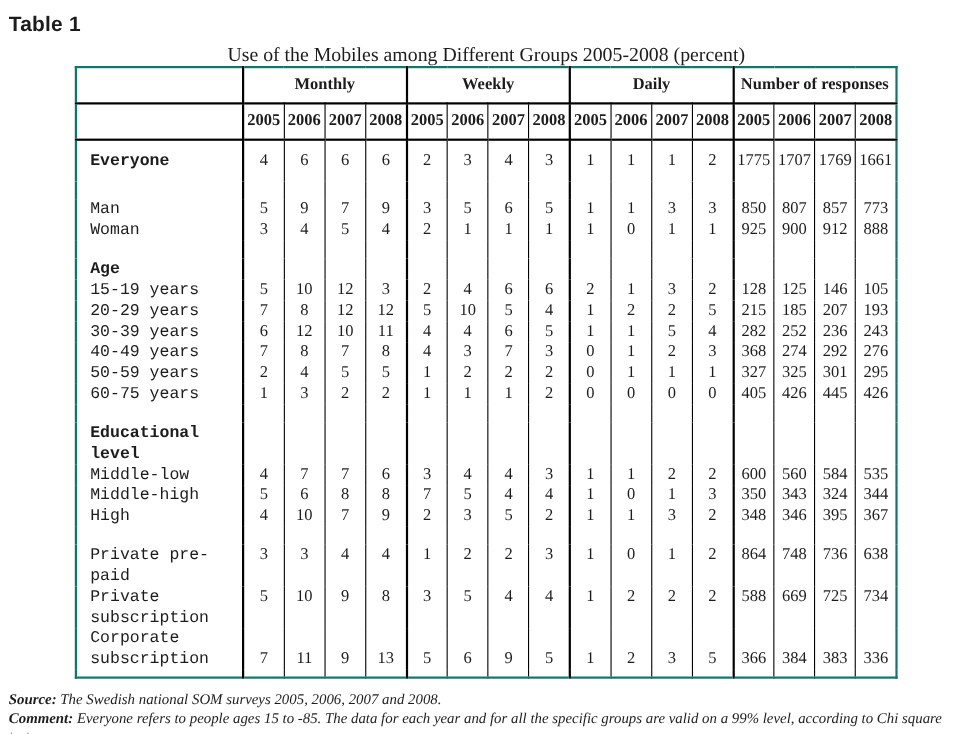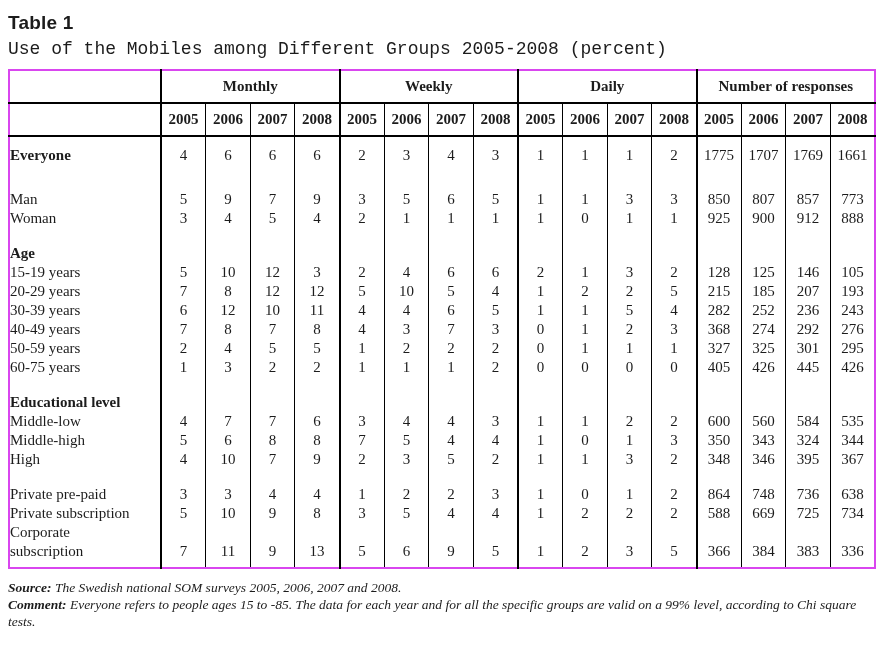--- a/index.html
+++ b/index.html
@@ -16,32 +16,31 @@
 
   .title {
     text-align: left;
     font-family: "Liberation Sans", sans-serif;
     font-weight: bold;
     font-size: 19px;
     margin-top: 6px;
     letter-spacing: 0.2px;
   }
   .subtitle {
-    text-align: left;
+    text-align: center;
     font-size: 18px;
     margin-top: 5px;
-    font-family: Liberation Mono, monospace;
   }
 
   table.datatable {
     border-collapse: collapse;
     table-layout: fixed;
-    width: 868px;
-    margin: 10px auto 0 auto;
-    border: 2px solid #d946ef;
+    width: 748px;
+    margin: 0 auto 0 auto;
+    border: 2px solid #0f766e;
   }
   col.labelcol { width: 152px; }
 
   thead th {
     border-bottom: 2px solid #000;
     height: 31px;
     font-size: 15px;
     font-weight: bold;
     text-align: center;
     padding: 0;
@@ -51,21 +50,22 @@
   td {
     font-size: 15px;
     line-height: 19px;
     text-align: center;
     padding: 0;
     vertical-align: top;
   }
   .c0 {
     border-right: 2px solid #000;
     text-align: left;
-    padding-left: 0;
+    padding-left: 12px;
+    font-family: Liberation Mono, monospace;
   }
   .bR1 { border-right: 1px solid #000; }
   .bR2 { border-right: 2px solid #000; }
 
   tr.tall td { padding-top: 9px; padding-bottom: 9px; }
   tr.gap td { height: 16px; }
   tr.pad td { height: 6px; }
   tr.wrap td { vertical-align: bottom; }
   td.wraplabel { padding-right: 34px; }
   td.sechead, td.boldlabel { font-weight: bold; }

